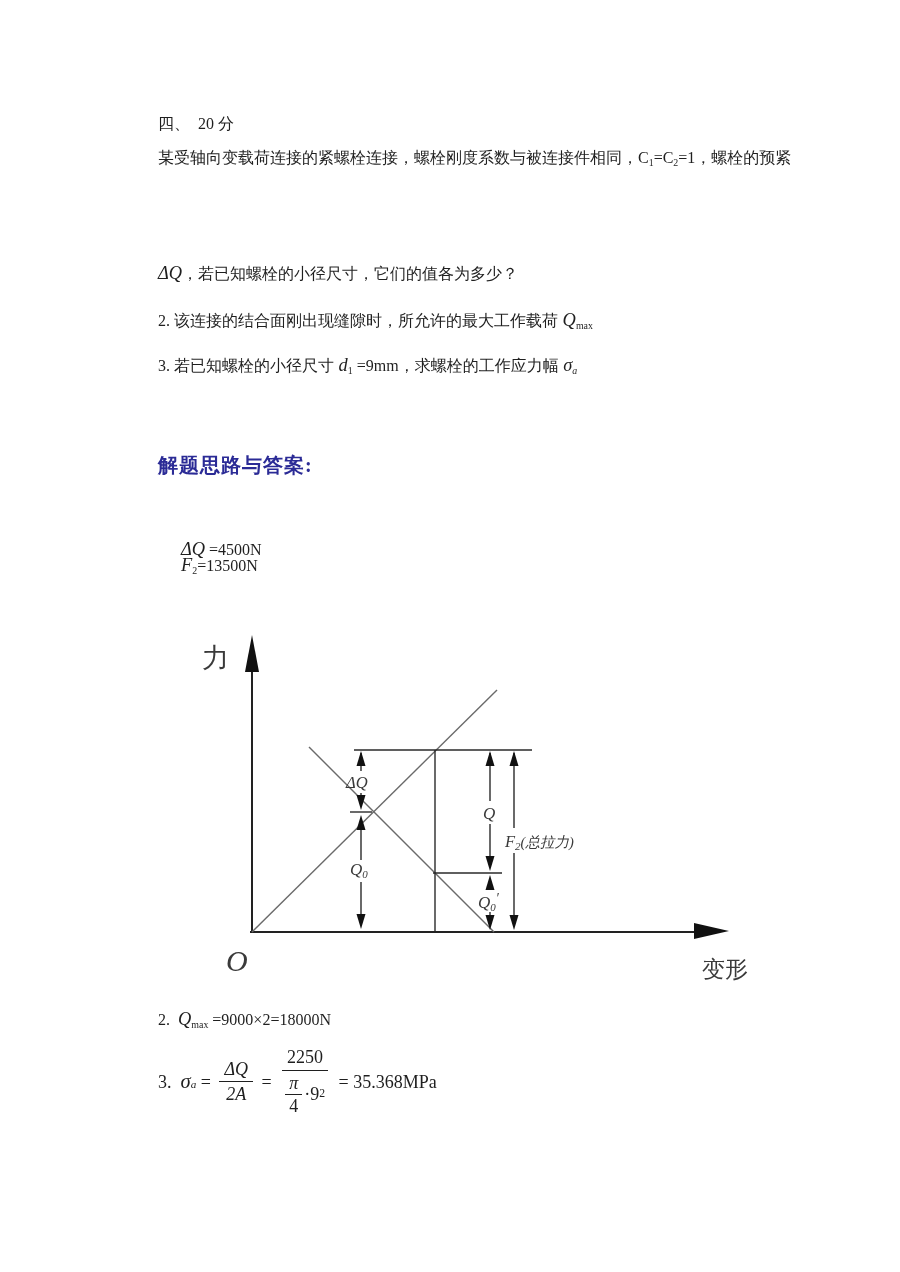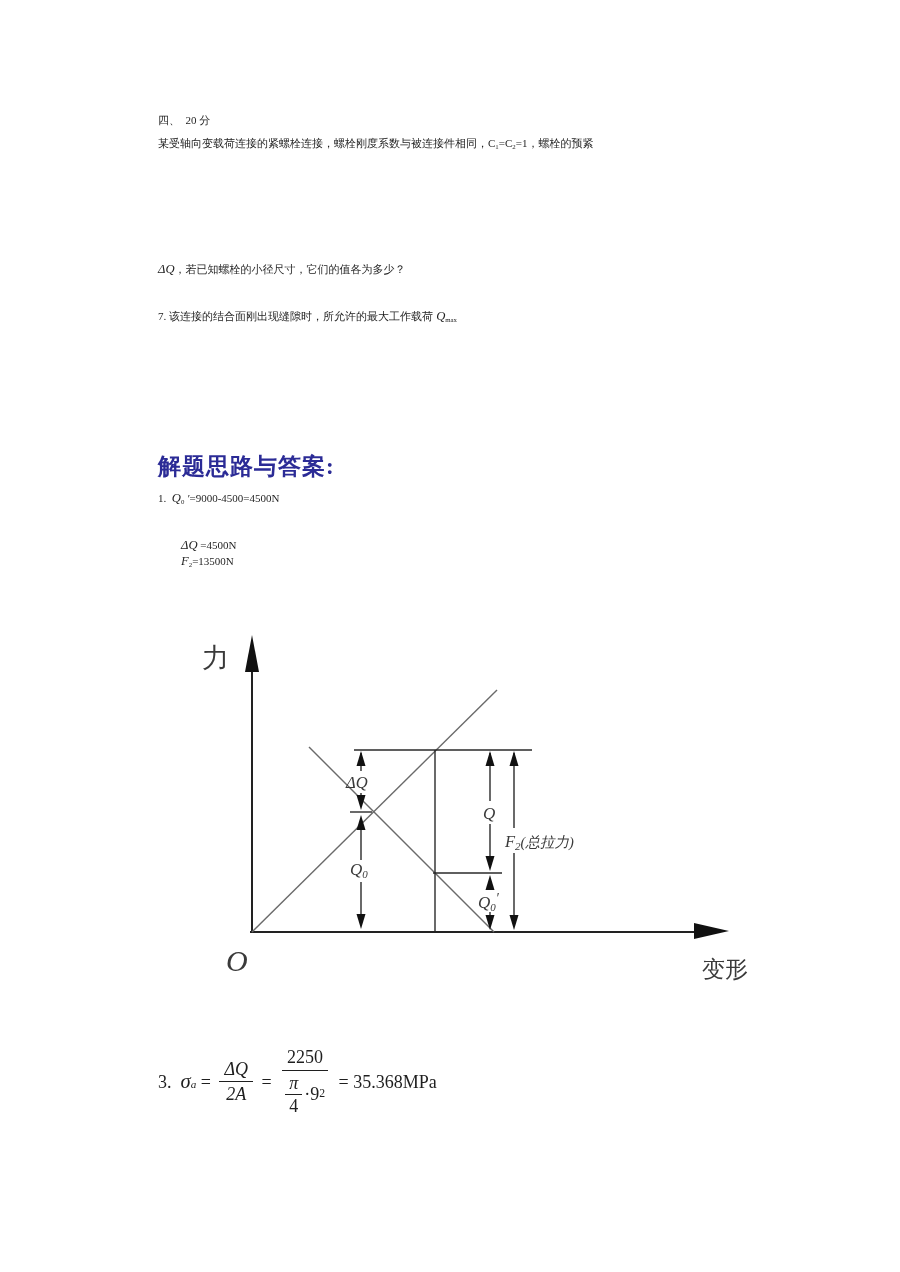--- a/index.html
+++ b/index.html
@@ -7,32 +7,32 @@
     position:relative;
     width:900px;height:1272px;
     background:#ffffff;
     font-family:"Liberation Serif","DejaVu Serif",serif;
     color:#1f1f1f;
     overflow:hidden;
   }
   .line{
     position:absolute;
     left:158px;
-    font-size:11px;
+    font-size:16px;
     white-space:pre;
     line-height:1.25;
   }
   .line span{white-space:pre;}
   .sub{font-size:0.62em;position:relative;top:0.32em;}
   .it{font-style:italic;}
   .big{font-size:1.15em;}
   .heading{
     font-weight:bold;
     color:#2b2b96;
-    font-size:23px;
+    font-size:20px;
     letter-spacing:1px;
   }
   .indent{left:181px;}
   
   .formula{
     display:flex;
     align-items:center;
     white-space:pre;
     font-size:18px;
   }
@@ -62,26 +62,26 @@
   svg text{fill:#3a3a3a;}
   .svglab{font-family:"Liberation Serif","DejaVu Serif",serif;font-style:italic;}
   .cjklab{font-family:"Liberation Serif","DejaVu Serif",serif;font-style:normal;}
 </style>
 </head>
 <body>
 
 <div class="page">
 
   <div class="line" style="top:114px"><span>四、  20 分</span></div>
-  <div class="line" style="top:137px"><span>某受轴向变载荷连接的紧螺栓连接，螺栓刚度系数与被连接件相同，C</span><span class="sub">1</span><span>=C</span><span class="sub">2</span><span>=1，螺栓的预紧</span></div>
+  <div class="line" style="top:148px"><span>某受轴向变载荷连接的紧螺栓连接，螺栓刚度系数与被连接件相同，C</span><span class="sub">1</span><span>=C</span><span class="sub">2</span><span>=1，螺栓的预紧</span></div>
   <div class="line" style="top:262px"><span class="it big">ΔQ</span><span>，若已知螺栓的小径尺寸，它们的值各为多少？</span></div>
-  <div class="line" style="top:309px"><span>7. 该连接的结合面刚出现缝隙时，所允许的最大工作载荷</span><span class="it big"> Q</span><span class="sub">max</span></div>
+  <div class="line" style="top:309px"><span>2. 该连接的结合面刚出现缝隙时，所允许的最大工作载荷</span><span class="it big"> Q</span><span class="sub">max</span></div>
+  <div class="line" style="top:354px"><span>3. 若已知螺栓的小径尺寸</span><span class="it big"> d</span><span class="sub">1</span><span> =9mm，求螺栓的工作应力幅</span><span class="it big"> σ</span><span class="sub it">a</span></div>
 
   <div class="line heading" style="top:453px">解题思路与答案:</div>
-  <div class="line" style="top:491px"><span>1.  </span><span class="it big">Q</span><span class="sub">0</span><span class="it"> ′</span><span>=9000-4500=4500N</span></div>
   <div class="line indent" style="top:538px"><span class="it big">ΔQ</span><span> =4500N</span></div>
   <div class="line indent" style="top:554px"><span class="it big">F</span><span class="sub">2</span><span>=13500N</span></div>
 
   <div class="diagram">
     <svg width="640" height="372" viewBox="0 0 640 372" xmlns="http://www.w3.org/2000/svg">
 
       <line x1="102" y1="310" x2="102" y2="20" stroke="#222" stroke-width="2"></line>
       <polygon points="102,12 95,49 109,49" fill="#111"></polygon>
       <line x1="100" y1="309" x2="548" y2="309" stroke="#222" stroke-width="2"></line>
       <polygon points="579,308 544,300 544,316" fill="#111"></polygon>
@@ -128,20 +128,21 @@
       <text x="200" y="252" font-size="17" class="svglab"><tspan>Q</tspan><tspan font-size="11" dy="3">0</tspan></text>
 
       <text x="333" y="196" font-size="17" class="svglab">Q</text>
 
       <text x="355" y="224" font-size="16.5" class="svglab"><tspan>F</tspan><tspan font-size="11" dy="3">2</tspan><tspan font-size="14.5" dy="-3">(总拉力)</tspan></text>
 
       <text x="328" y="285" font-size="17" class="svglab"><tspan>Q</tspan><tspan font-size="11" dy="3">0</tspan><tspan font-size="14" dy="-8">′</tspan></text>
     </svg>
   </div>
 
+  <div class="line" style="top:1008px"><span>2.  </span><span class="it big">Q</span><span class="sub">max</span><span> =9000×2=18000N</span></div>
 
   <div class="line formula" style="top:1046px">
     <span>3.  </span>
     <span class="it big">σ</span><span class="sub it">a</span>
     <span> = </span>
     <span class="frac">
       <span class="num it">ΔQ</span>
       <span class="den it">2A</span>
     </span>
     <span> = </span>

